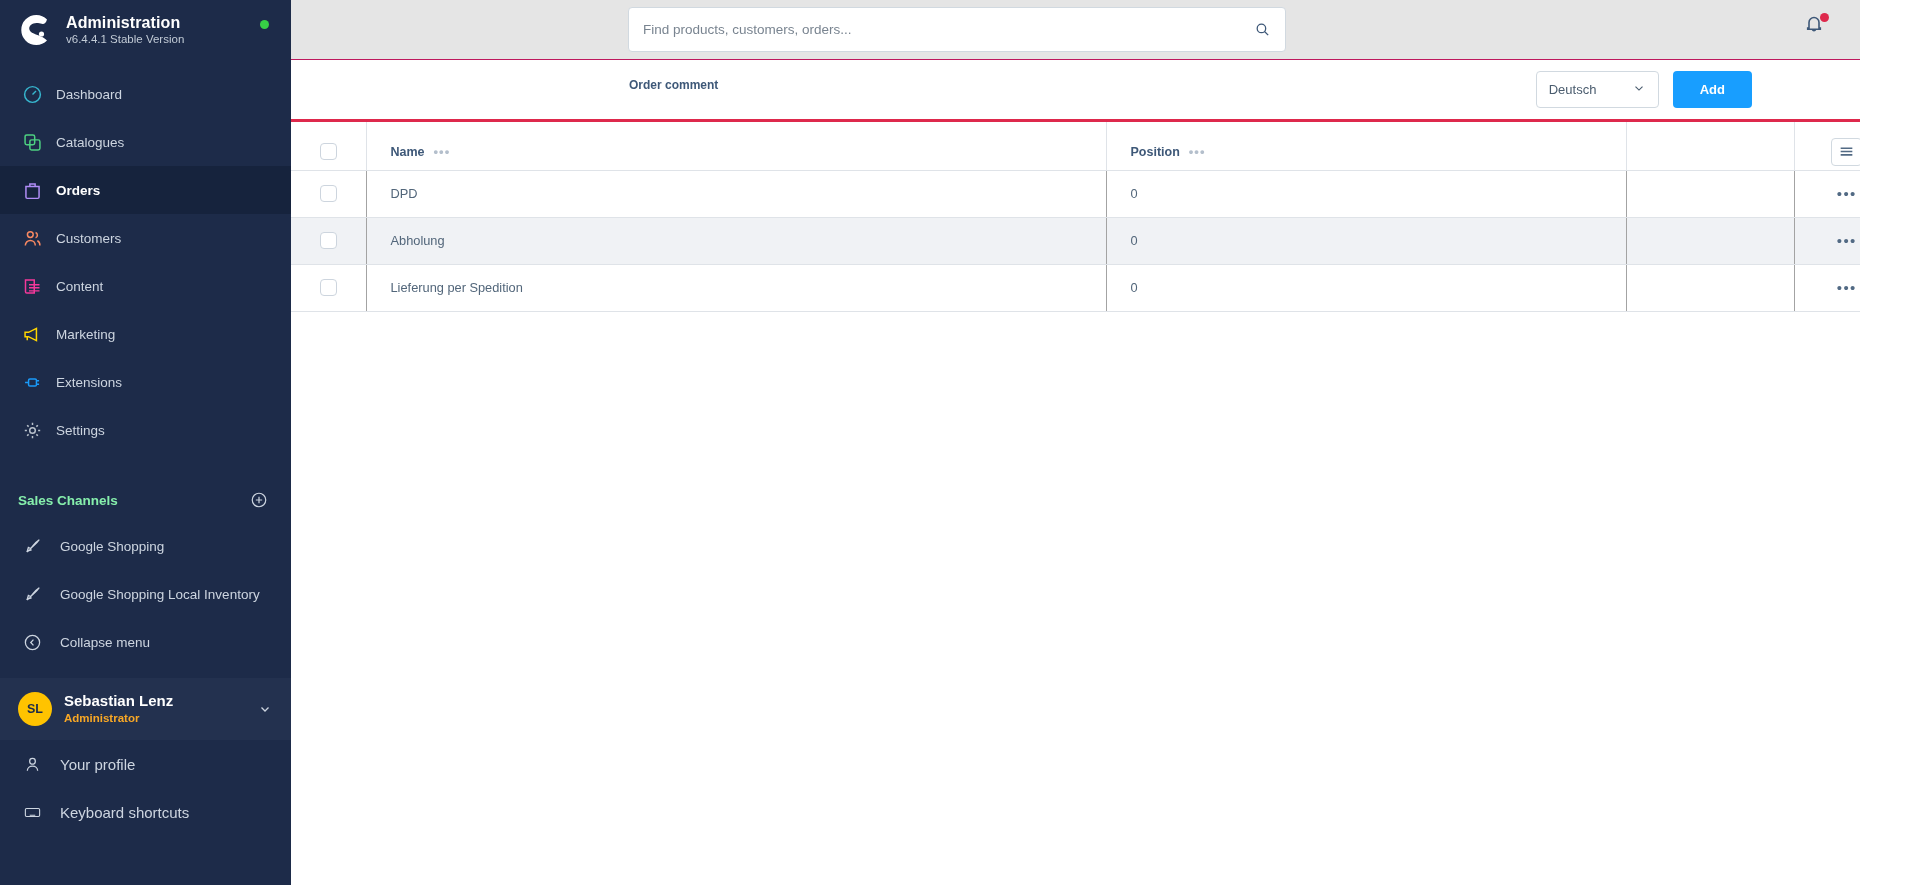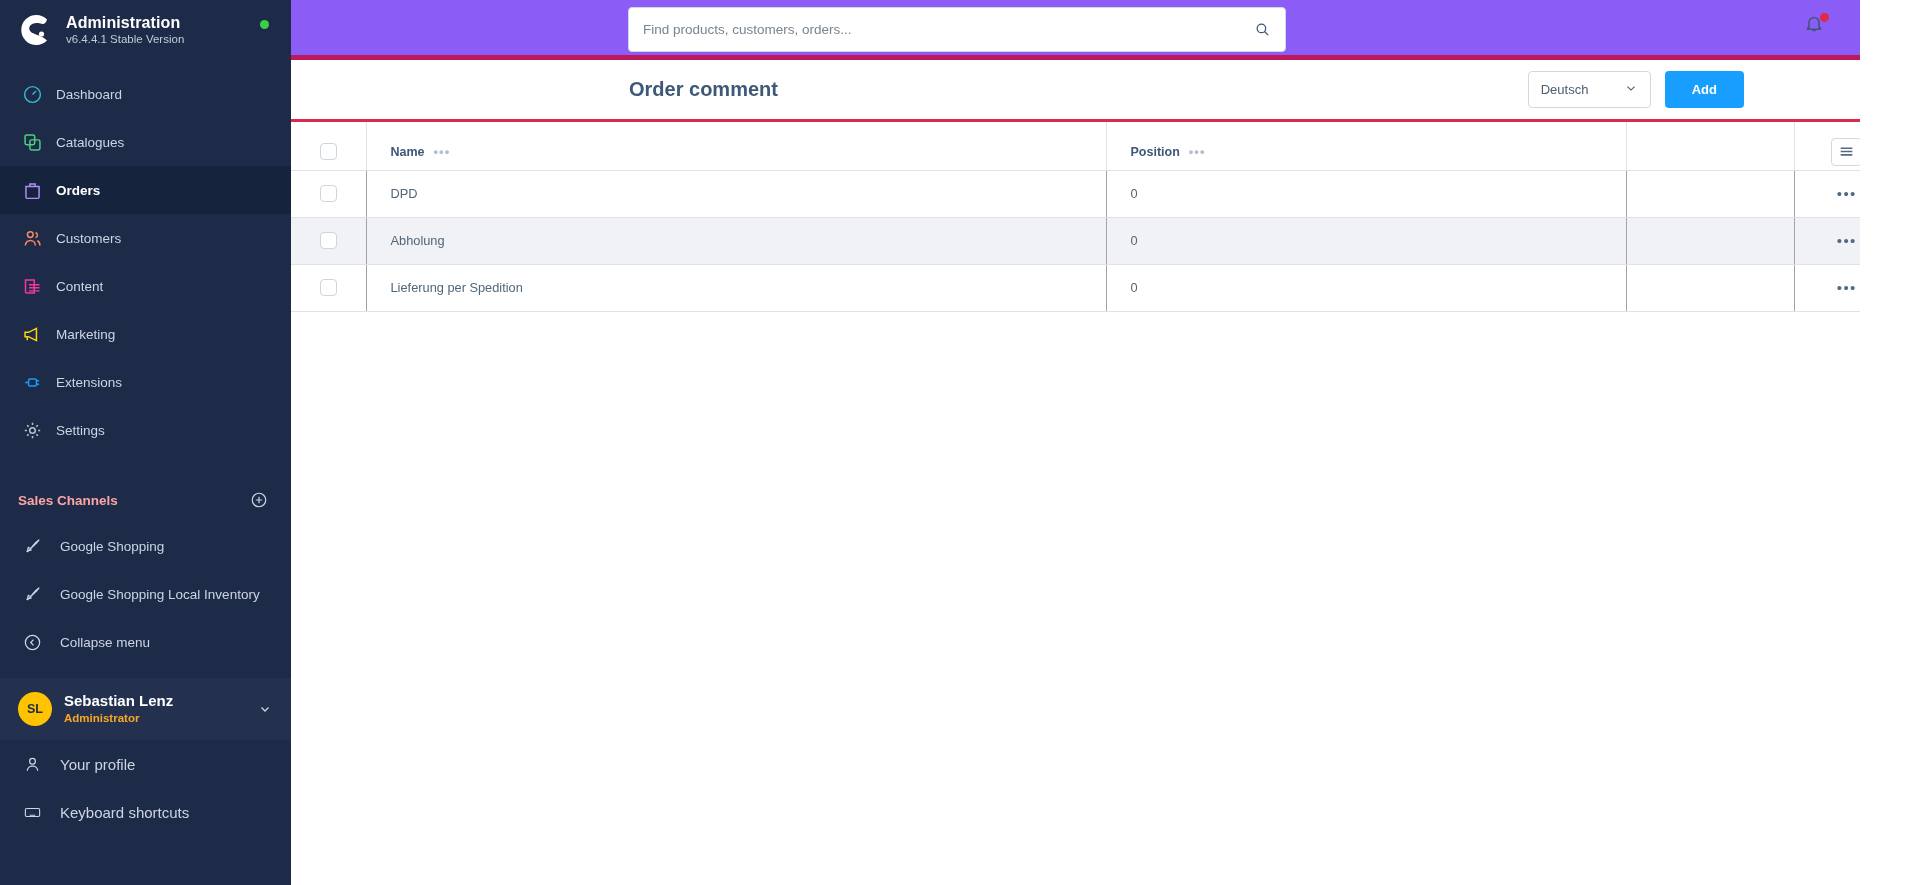--- a/index.html
+++ b/index.html
@@ -42,21 +42,21 @@
   }
   .nav-item.active { background: #16233d; }
   .nav-icon { width: 28px; height: 28px; flex: 0 0 28px; display:flex; align-items:center; justify-content:center; margin-right: 10px; }
   .nav-label { font-size: 13.5px; color: #cdd5e0; }
   .nav-item.active .nav-label { color: #ffffff; font-weight: bold; }
 
   .section-head {
     display: flex; align-items: center; justify-content: space-between;
     padding: 0 22px 0 18px; height: 44px; margin-top: 24px;
   }
-  .section-title { font-size: 13.5px; font-weight: bold; color: #fca5a5; }
+  .section-title { font-size: 13.5px; font-weight: bold; color: #86efac; }
   .section-add { width: 20px; height: 20px; cursor: pointer; display:flex; align-items:center; justify-content:center;}
 
   .channel-item { display:flex; align-items:center; height: 48px; padding-left: 18px; cursor: pointer; text-align: right; }
   .channel-icon { width: 28px; height:28px; flex:0 0 28px; display:flex; align-items:center; justify-content:center; margin-right: 14px; }
   .channel-label { font-size: 13.5px; color: #cdd5e0; }
 
   .user-block {
     margin-top: 12px;
     background: #23314f;
     height: 62px;
@@ -75,22 +75,22 @@
   .user-caret { width: 16px; height: 16px; display:flex; align-items:center; justify-content:center; }
 
   .foot-item { display:flex; align-items:center; height: 48px; padding-left: 18px; cursor: pointer; }
   .foot-icon { width: 28px; height:28px; flex:0 0 28px; display:flex; align-items:center; justify-content:center; margin-right: 14px; }
   .foot-label { font-size: 15px; color: #cdd5e0; }
 
   
   .main { flex: 1; height: 885px; display: flex; flex-direction: column; background: #ffffff; min-width: 0; }
 
   .topbar {
-    height: 60px; flex: 0 0 60px; background: #8b5cf6;
-    border-bottom: 5px solid #be185d;
+    height: 60px; flex: 0 0 60px; background: #e5e5e5;
+    border-bottom: 1px solid #be185d;
     display: flex; align-items: center; position: relative;
   }
   .search-wrap {
     position: absolute; left: 337px; top: 7px;
     width: 658px; height: 45px;
   }
   .search-box {
     width: 100%; height: 100%;
     border: 1px solid #d1d9e0; border-radius: 4px;
     background: #fff; display: flex; align-items: center;
@@ -105,23 +105,23 @@
   .search-icon { width: 18px; height: 18px; display:flex; align-items:center; justify-content:center; cursor: pointer; }
   .bell-wrap { position: absolute; right: 30px; top: 12px; width: 28px; height: 28px; cursor: pointer; }
   .bell-dot { position: absolute; right: 1px; top: 1px; width: 9px; height: 9px; border-radius: 50%; background: #de294c; }
 
   .pagehead {
     height: 59px; flex: 0 0 59px; background: #ffffff;
     display: flex; align-items: center; position: relative;
   }
   .page-title {
     position: absolute; left: 338px; top: 18px;
-    font-size: 20px; font-weight: bold; color: #3e5878;
-  }
-  .head-actions { position: absolute; right: 116px; top: 11px; display:flex; align-items:center; gap: 14px; }
+    font-size: 12px; font-weight: bold; color: #3e5878;
+  }
+  .head-actions { position: absolute; right: 108px; top: 11px; display:flex; align-items:center; gap: 14px; }
   .lang-select {
     width: 123px; height: 37px; border: 1px solid #d1d9e0; border-radius: 4px;
     background: #fff; display: flex; align-items: center; justify-content: space-between;
     padding: 0 12px; cursor: pointer;
   }
   .lang-label { font-size: 13px; color: #4a5c6e; }
   .btn-add {
     height: 37px; padding: 0 27px; border-radius: 4px; border: none;
     background: #189eff; color: #fff; font-size: 13px; font-weight: bold;
     font-family: "Liberation Sans", sans-serif; cursor: pointer;

